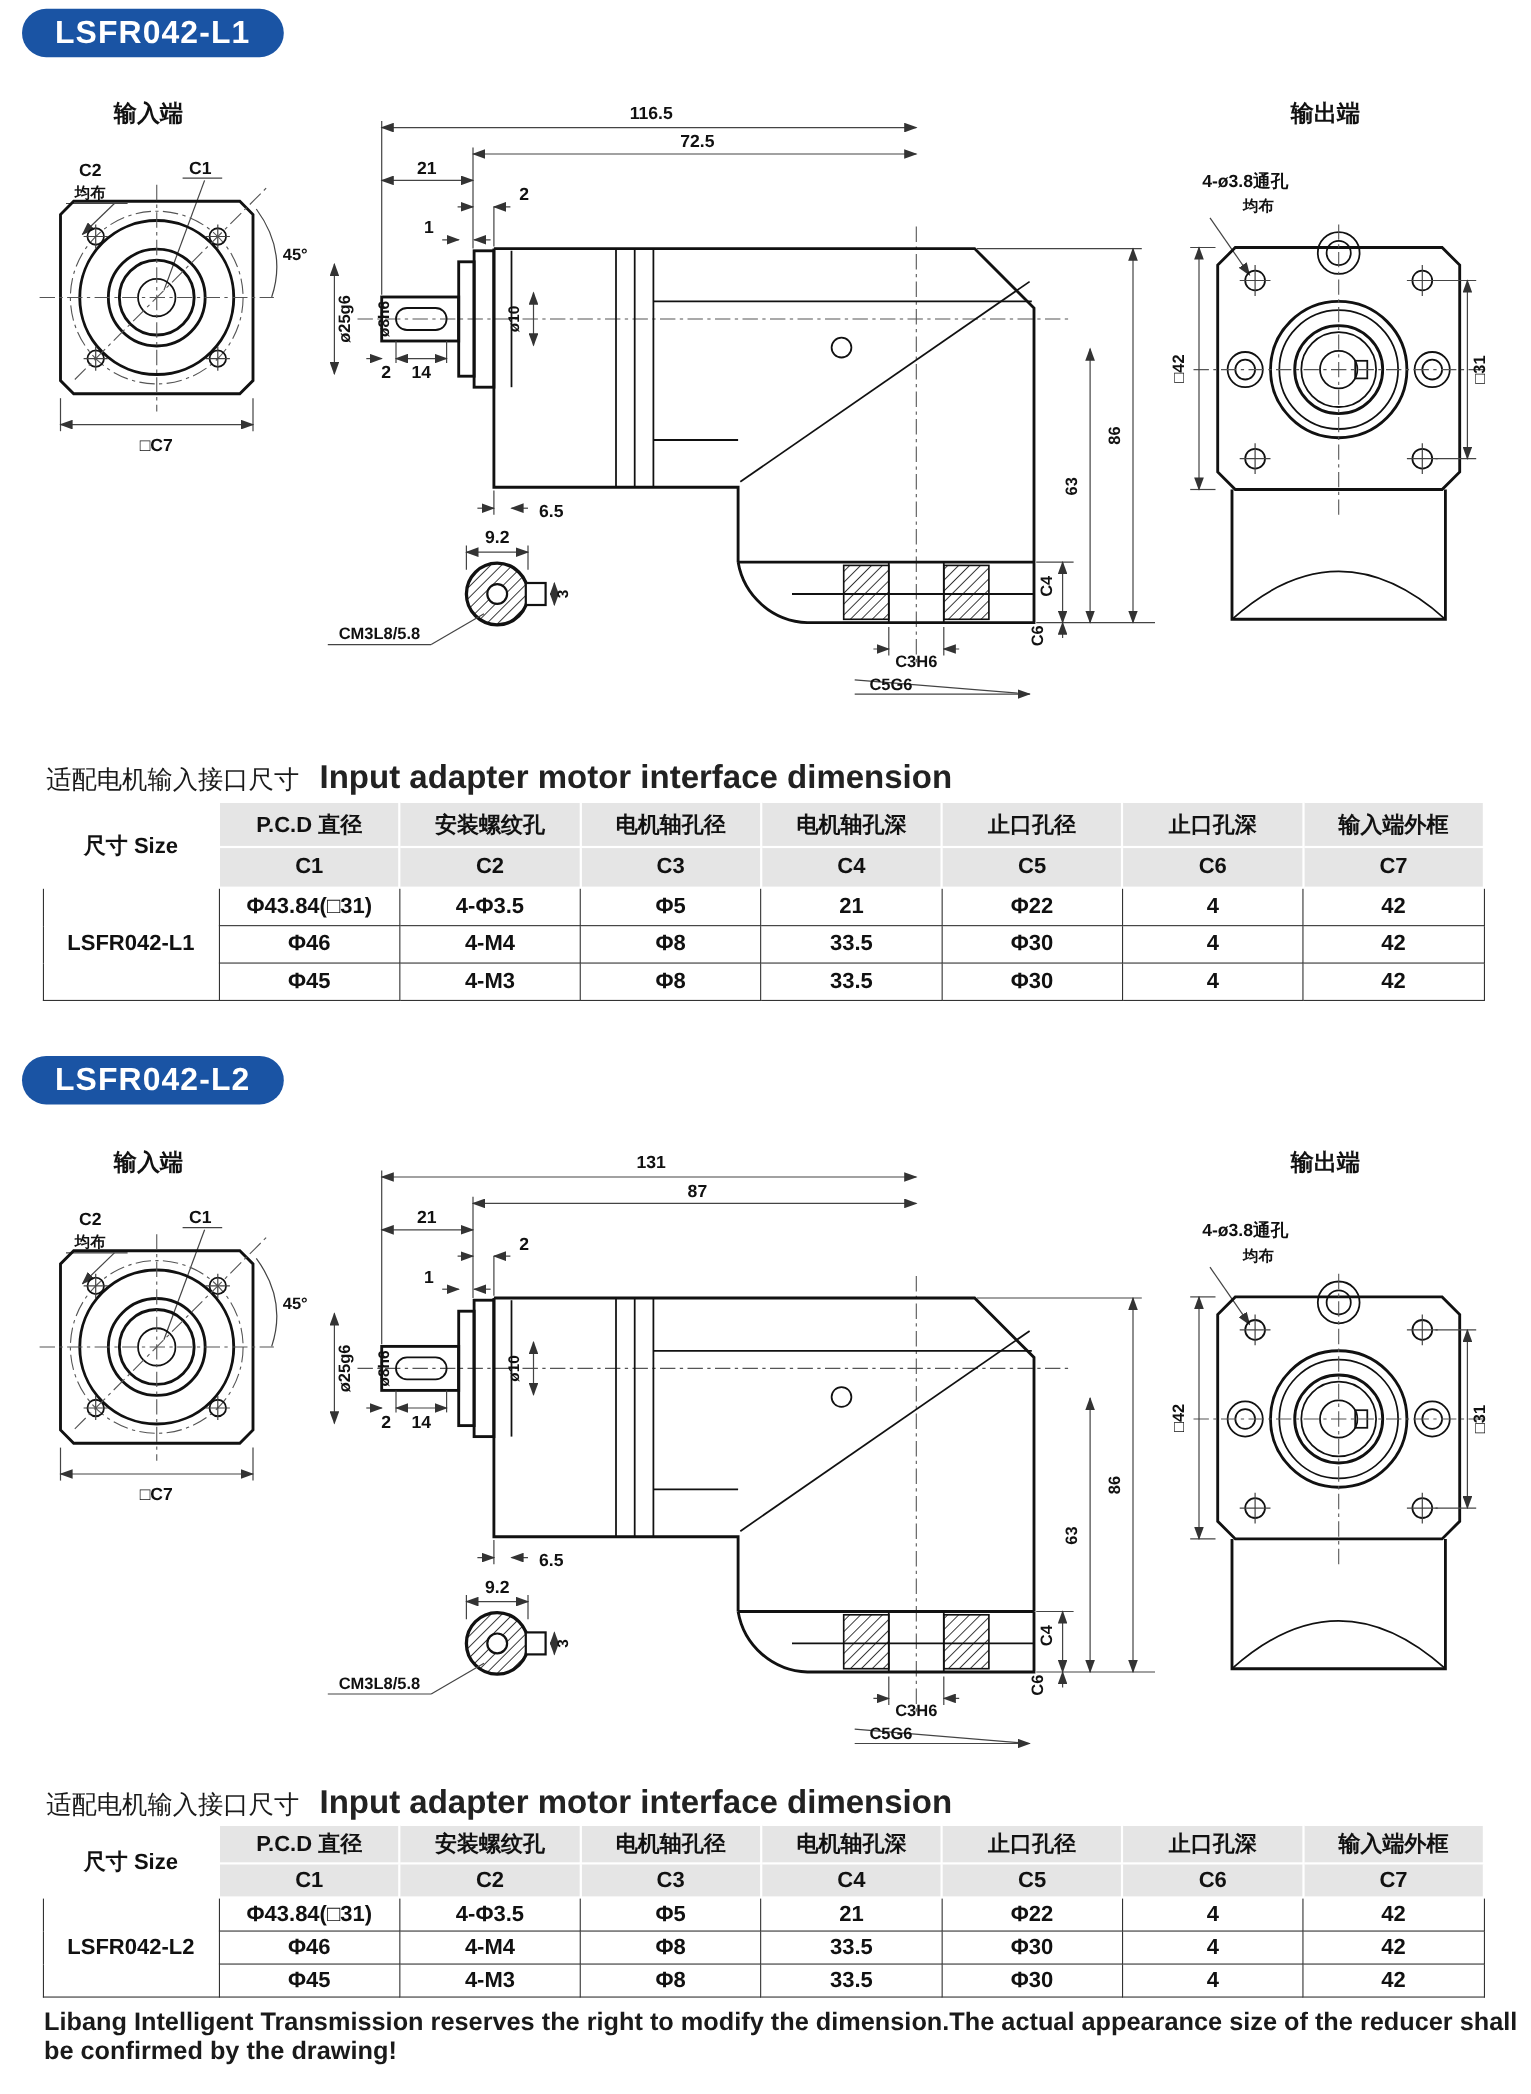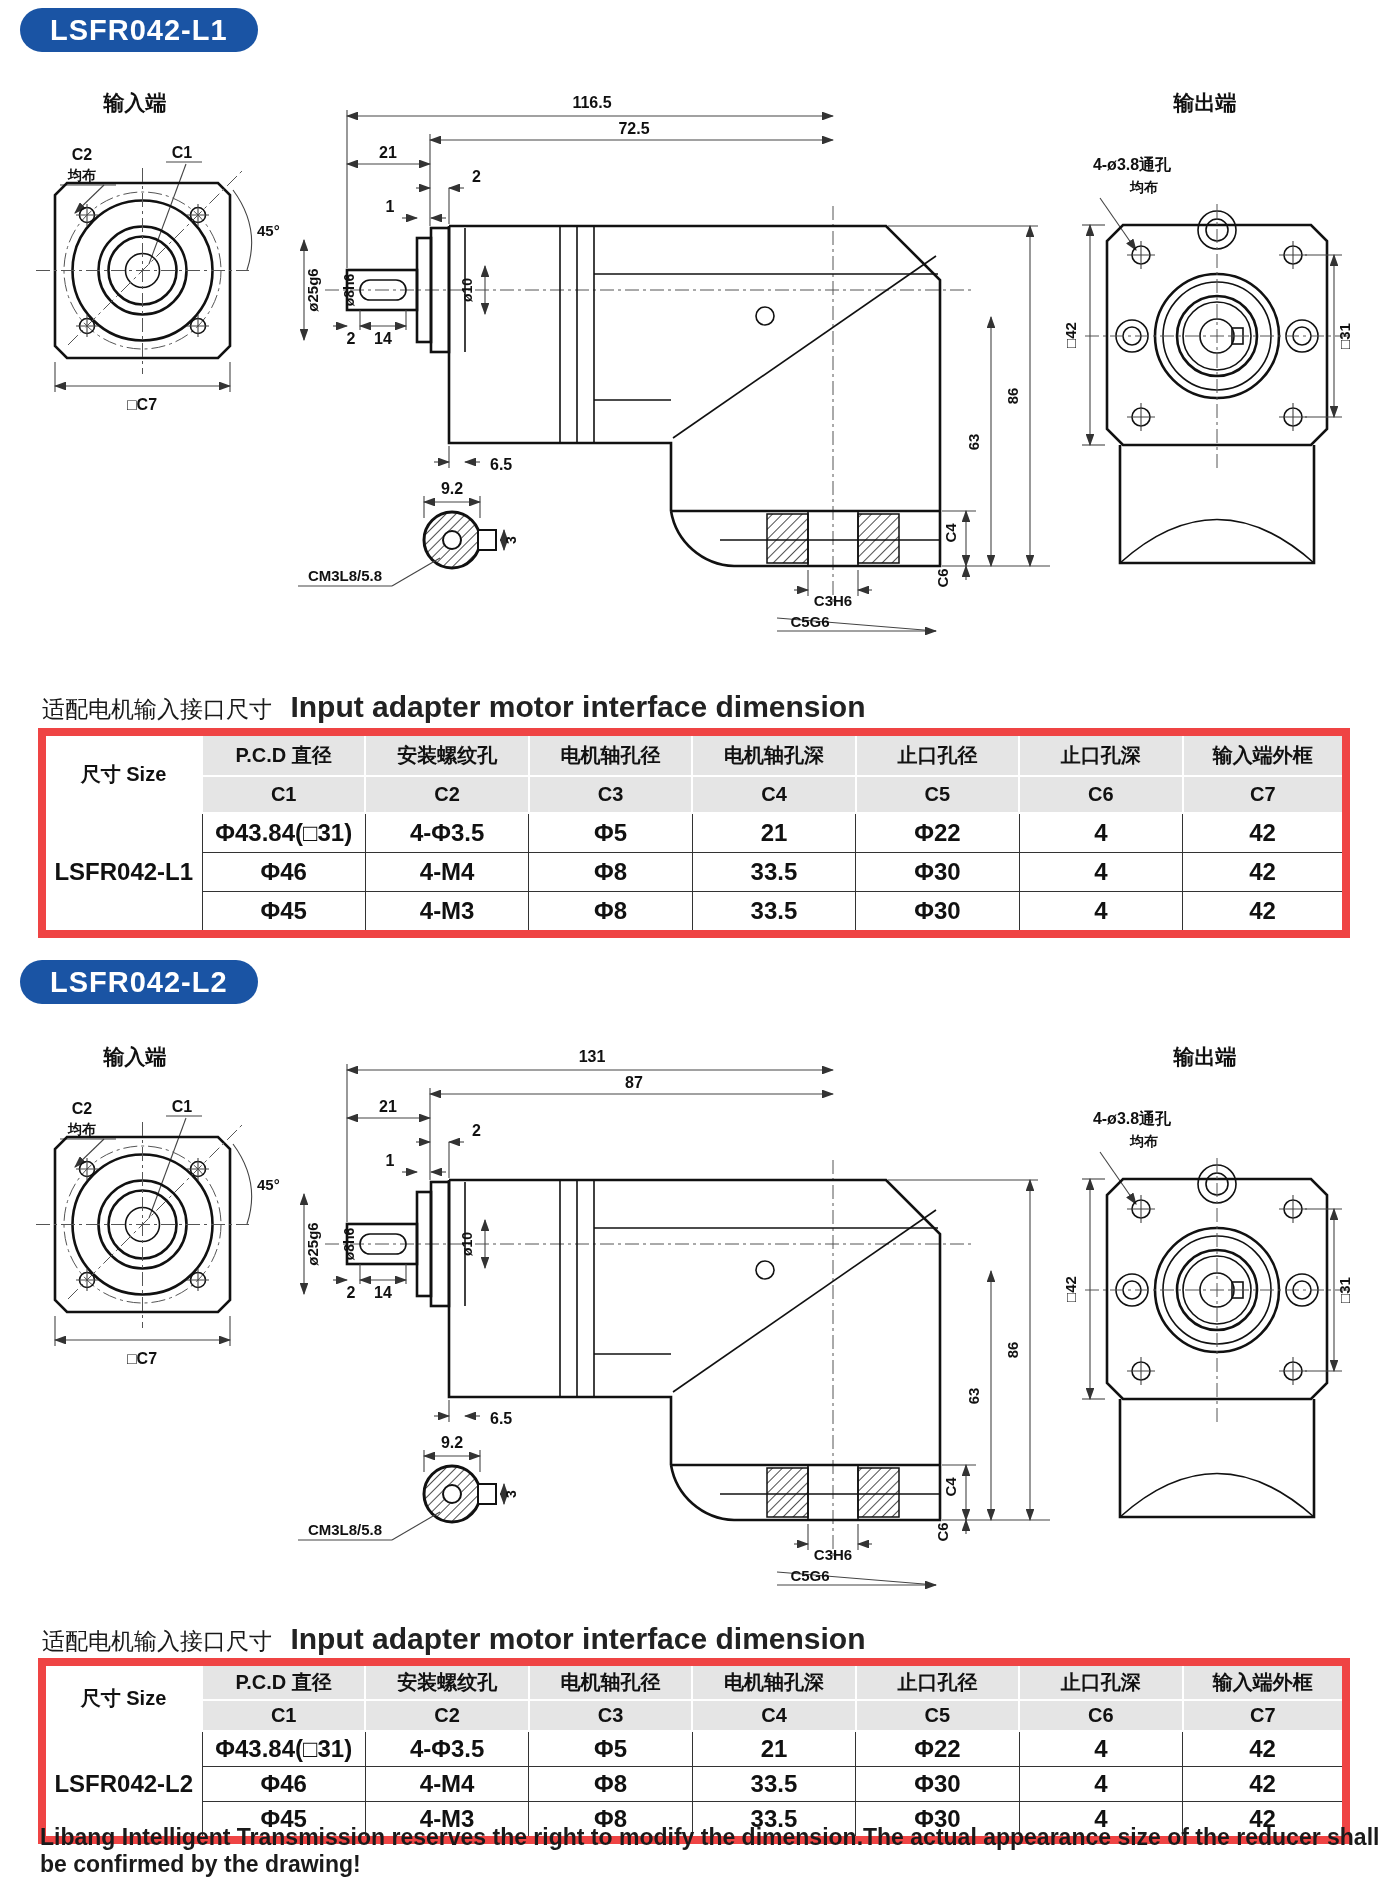--- a/index.html
+++ b/index.html
@@ -5,25 +5,25 @@
   html,body{margin:0;padding:0;}
   body{width:1392px;height:1904px;position:relative;background:#ffffff;
        font-family:"Liberation Sans",sans-serif;color:#111;}
   .abs{position:absolute;}
   .badge{height:44px;line-height:44px;padding:0 30px;border-radius:22px;
          background:#1a54a4;color:#fff;font-size:29px;font-weight:bold;
          letter-spacing:1px;display:inline-block;}
   .heading-zh{font-size:23px;font-weight:normal;color:#1a1a1a;display:inline-block;}
   .heading-en{font-size:30px;font-weight:bold;color:#222;display:inline-block;margin-left:14px;}
   table.spec{border-collapse:collapse;width:1312px;table-layout:fixed;background:#fff;
-             border:8px solid #ef4444;}
+             border:1px solid #ef4444;}
   table.spec th{background:#e5e5e5;border:2px solid #fff;font-size:20px;font-weight:bold;
                 padding:6px 2px;text-align:center;}
   table.spec th.sizehead{background:#fff;}
-  table.spec td{border:1px solid #333;font-size:24px;font-weight:bold;text-align:center;
+  table.spec td{border:1px solid #333;font-size:20px;font-weight:bold;text-align:center;
                 padding:5px 2px;}
   table.compact th{padding:3px 2px;}
   table.compact td{padding:3px 2px;}
   .footer-zh{font-size:24px;font-weight:bold;color:#1a1a1a;}
   .footer-en{font-size:23px;font-weight:bold;color:#1a1a1a;margin-top:6px;width:1340px;}
   svg text{font-family:"Liberation Sans",sans-serif;fill:#111;}
   .ol{stroke:#111;stroke-width:2.6;fill:none;}
   .ol2{stroke:#111;stroke-width:1.6;fill:none;}
   .dim{stroke:#444;stroke-width:1.1;fill:none;}
   .cl{stroke:#555;stroke-width:1;fill:none;stroke-dasharray:14 4 3 4;}

